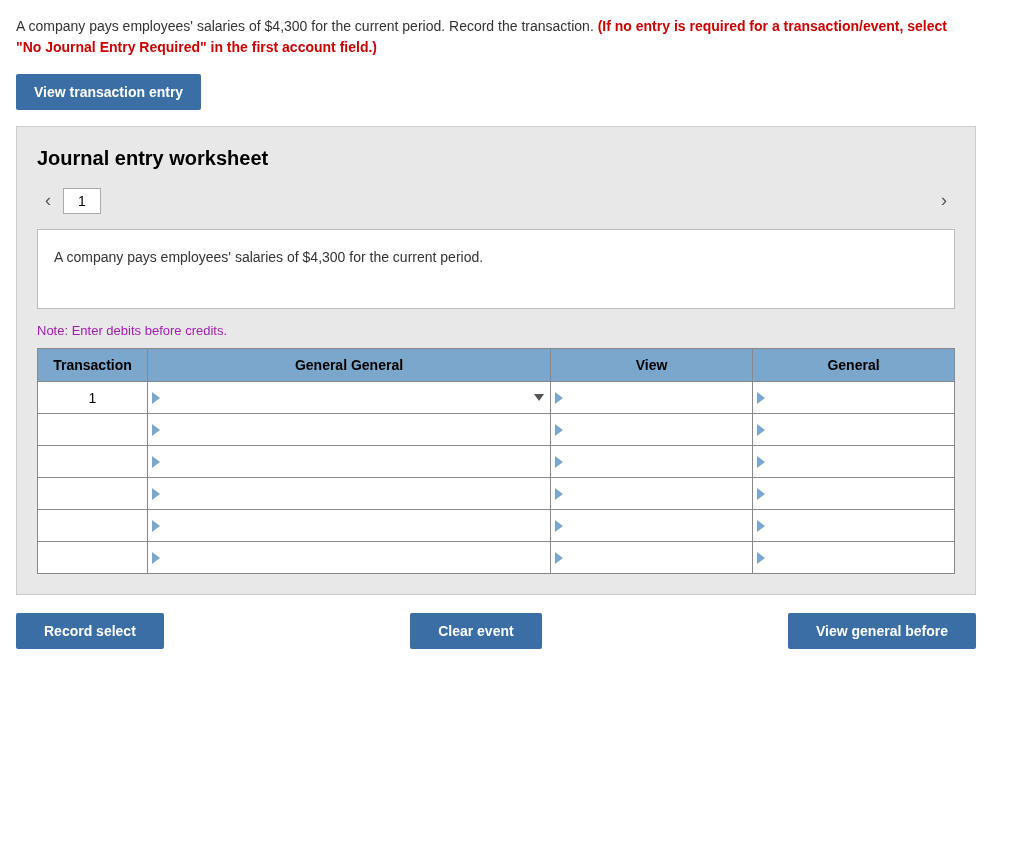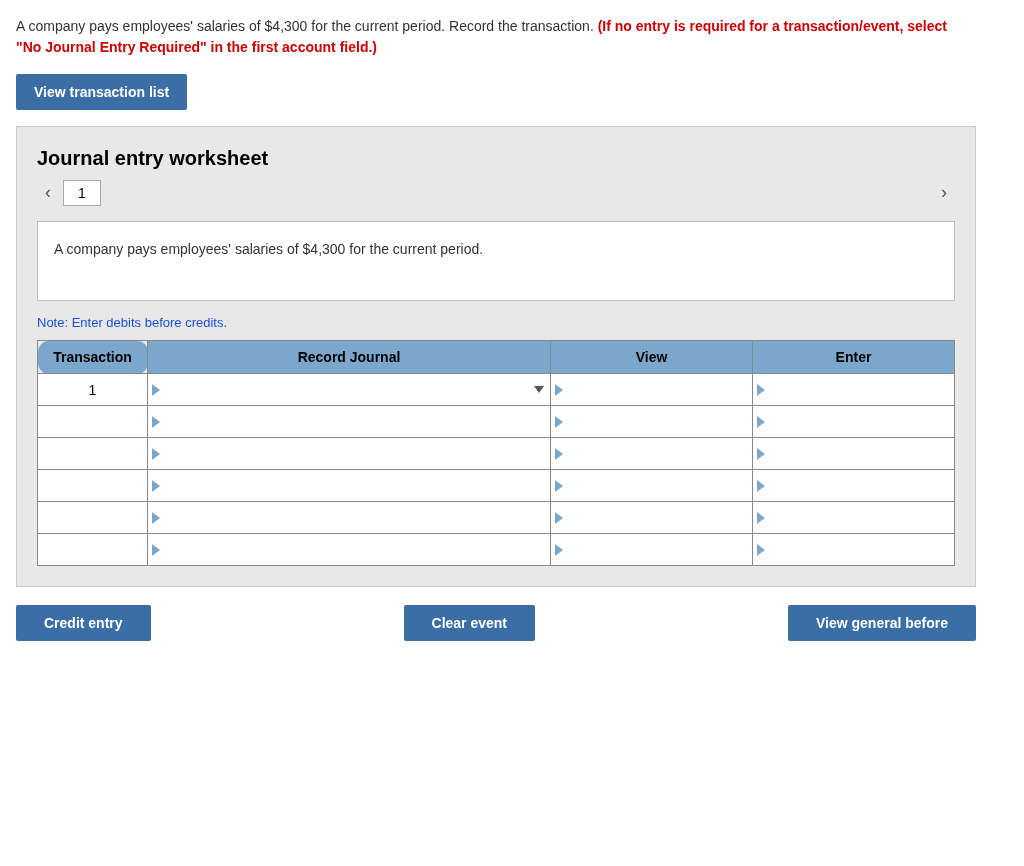--- a/index.html
+++ b/index.html
@@ -37,21 +37,21 @@
     .worksheet-container {
       background: #e8e8e8;
       border: 1px solid #ccc;
       padding: 20px;
       max-width: 960px;
       position: relative;
     }
     .worksheet-title {
       font-size: 20px;
       font-weight: bold;
-      margin-bottom: 8px;
+      margin-bottom: 16px;
       color: #000;
     }
     .nav-row {
       display: flex;
       align-items: center;
       margin-bottom: 14px;
       position: relative;
     }
     .nav-arrow {
       font-size: 18px;
@@ -77,21 +77,21 @@
       background: #fff;
       border: 1px solid #bbb;
       padding: 16px;
       margin-bottom: 14px;
       min-height: 80px;
       font-size: 14px;
       color: #333;
       line-height: 1.6;
     }
     .note-text {
-      color: #1d4ed8;
+      color: #a21caf;
       font-size: 13px;
       margin-bottom: 10px;
     }
     .journal-table {
       width: 100%;
       border-collapse: collapse;
       border: 1px solid #888;
     }
     .journal-table th {
       background-color: #7ba7cc;
@@ -161,37 +161,37 @@
     .action-btn {
       background-color: #3a6ea5;
       color: #fff;
       padding: 10px 28px;
       font-size: 14px;
       font-weight: bold;
       border: none;
       cursor: pointer;
       border-radius: 2px;
     }
-    .col-transaction { width: 110px; border-radius: 11px; }
+    .col-transaction { width: 110px; }
     .col-debit { width: 130px; }
     .col-credit { width: 130px; }
   </style>
 </head>
 <body>
 
 
 
 
 <div class="instructions">
   <span>A company pays employees' salaries of $4,300 for the current period. Record the transaction.</span>
   <span class="bold-red">(If no entry is required for a transaction/event, select "No Journal Entry Required" in the first account field.)</span>
 </div>
 
 
-<button class="view-transaction-btn">View transaction list</button>
+<button class="view-transaction-btn">View transaction entry</button>
 
 
 <div class="worksheet-container">
 
   <div class="worksheet-title">Journal entry worksheet</div>
 
   <div class="nav-row">
     <span class="nav-arrow">‹</span>
     <div class="page-tab">1</div>
     <span class="nav-arrow nav-arrow-right">›</span>
@@ -200,23 +200,23 @@
   <div class="description-box">
     <span>A company pays employees' salaries of $4,300 for the current period.</span>
   </div>
 
   <div class="note-text">Note: Enter debits before credits.</div>
 
   <table class="journal-table">
     <thead>
       <tr>
         <th class="col-transaction center">Transaction</th>
-        <th class="center">Record Journal</th>
+        <th class="center">General General</th>
         <th class="col-debit center">View</th>
-        <th class="col-credit center">Enter</th>
+        <th class="col-credit center">General</th>
       </tr>
     </thead>
     <tbody id="journal-tbody">
     <tr>
           <td class="transaction-num">1</td>
           <td>
             <div class="cell-with-arrow">
               <div class="cell-arrow"></div>
               <input class="cell-input" type="text" style="">
               <div class="cell-dropdown-arrow"></div>
@@ -340,19 +340,19 @@
             </div>
           </td>
         </tr>
       </tbody>
   </table>
 
 </div>
 
 
 <div class="buttons-row">
-  <button class="action-btn">Credit entry</button>
+  <button class="action-btn">Record select</button>
   <button class="action-btn">Clear event</button>
   <button class="action-btn">View general before</button>
 </div>
 
 
 
 
 </body></html>

